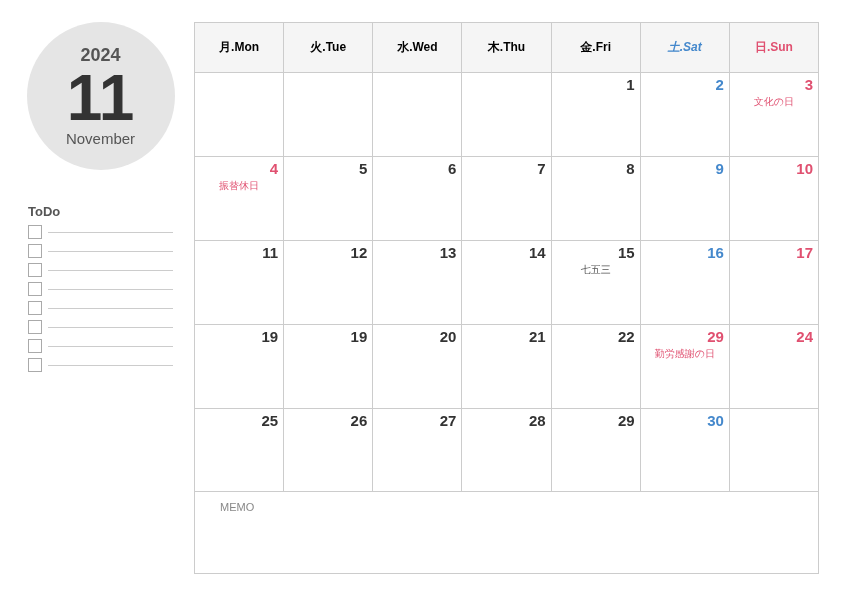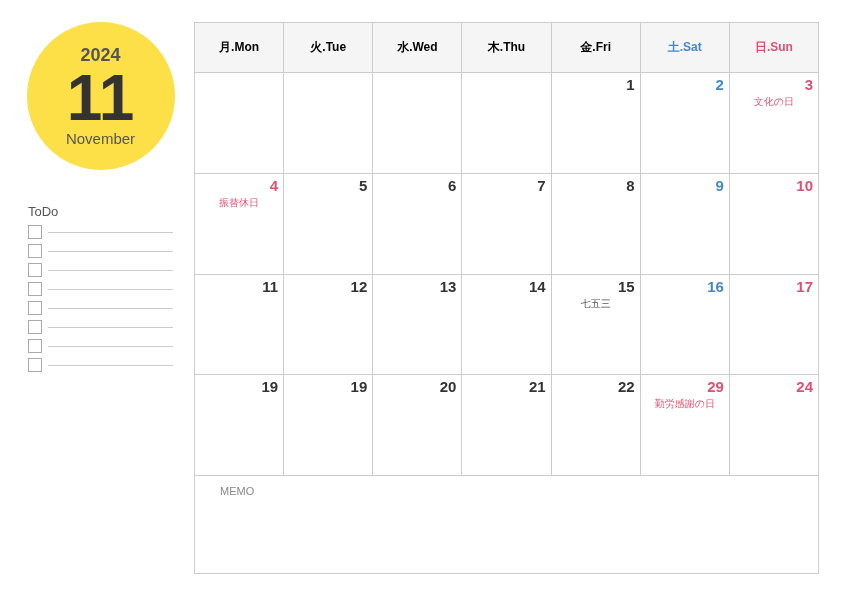--- a/index.html
+++ b/index.html
@@ -28,21 +28,21 @@
       flex-shrink: 0;
       display: flex;
       flex-direction: column;
       align-items: center;
       gap: 0;
     }
     .month-badge {
       width: 148px;
       height: 148px;
       border-radius: 50%;
-      background: #fde047;
+      background: #e5e5e5;
       display: flex;
       flex-direction: column;
       align-items: center;
       justify-content: center;
       margin-bottom: 30px;
     }
     .badge-year {
       font-size: 18px;
       font-weight: 600;
       color: #555;
@@ -60,21 +60,21 @@
       font-weight: 500;
     }
     .todo-section {
       width: 145px;
       margin-top: 4px;
     }
     .todo-label {
       font-size: 13px;
       color: #555;
       margin-bottom: 6px;
-      font-weight: 400;
+      font-weight: 700;
     }
     .todo-item {
       display: flex;
       align-items: center;
       gap: 6px;
       margin-bottom: 5px;
     }
     .todo-checkbox {
       width: 14px;
       height: 14px;
@@ -103,21 +103,21 @@
       vertical-align: top;
     }
     .cal-table th {
       padding: 16px 4px;
       text-align: center;
       font-size: 12px;
       font-weight: 600;
       background: #f5f5f5;
       height: 28px;
     }
-    .th-sat { background: #ddeeff; color: #4488cc; }
+    .th-sat { background: #ddeeff; color: #4488cc; font-style: italic; }
     .th-sun { background: #ffeef0; color: #e05070; }
     .cal-table td {
       padding: 3px 5px;
       height: 72px;
       width: calc(100% / 7);
     }
     .day-num {
       display: block;
       text-align: right;
       font-size: 15px;
@@ -290,19 +290,40 @@
               <span class="day-num">22</span>
             </td>
             <td>
               <span class="day-num sat holiday">29</span>
               <span class="day-event">勤労感謝の日</span>
             </td>
             <td>
               <span class="day-num sun">24</span>
             </td>
           </tr>
+          <tr>
+            <td>
+              <span class="day-num">25</span>
+            </td>
+            <td>
+              <span class="day-num">26</span>
+            </td>
+            <td>
+              <span class="day-num">27</span>
+            </td>
+            <td>
+              <span class="day-num">28</span>
+            </td>
+            <td>
+              <span class="day-num">29</span>
+            </td>
+            <td>
+              <span class="day-num sat">30</span>
+            </td>
+            <td></td>
+          </tr>
           <tr class="memo-row">
             <td colspan="7"><span class="memo-label">MEMO</span></td>
           </tr>
         </tbody>
     </table>
   </div>
 </div>
 
 </body></html>

